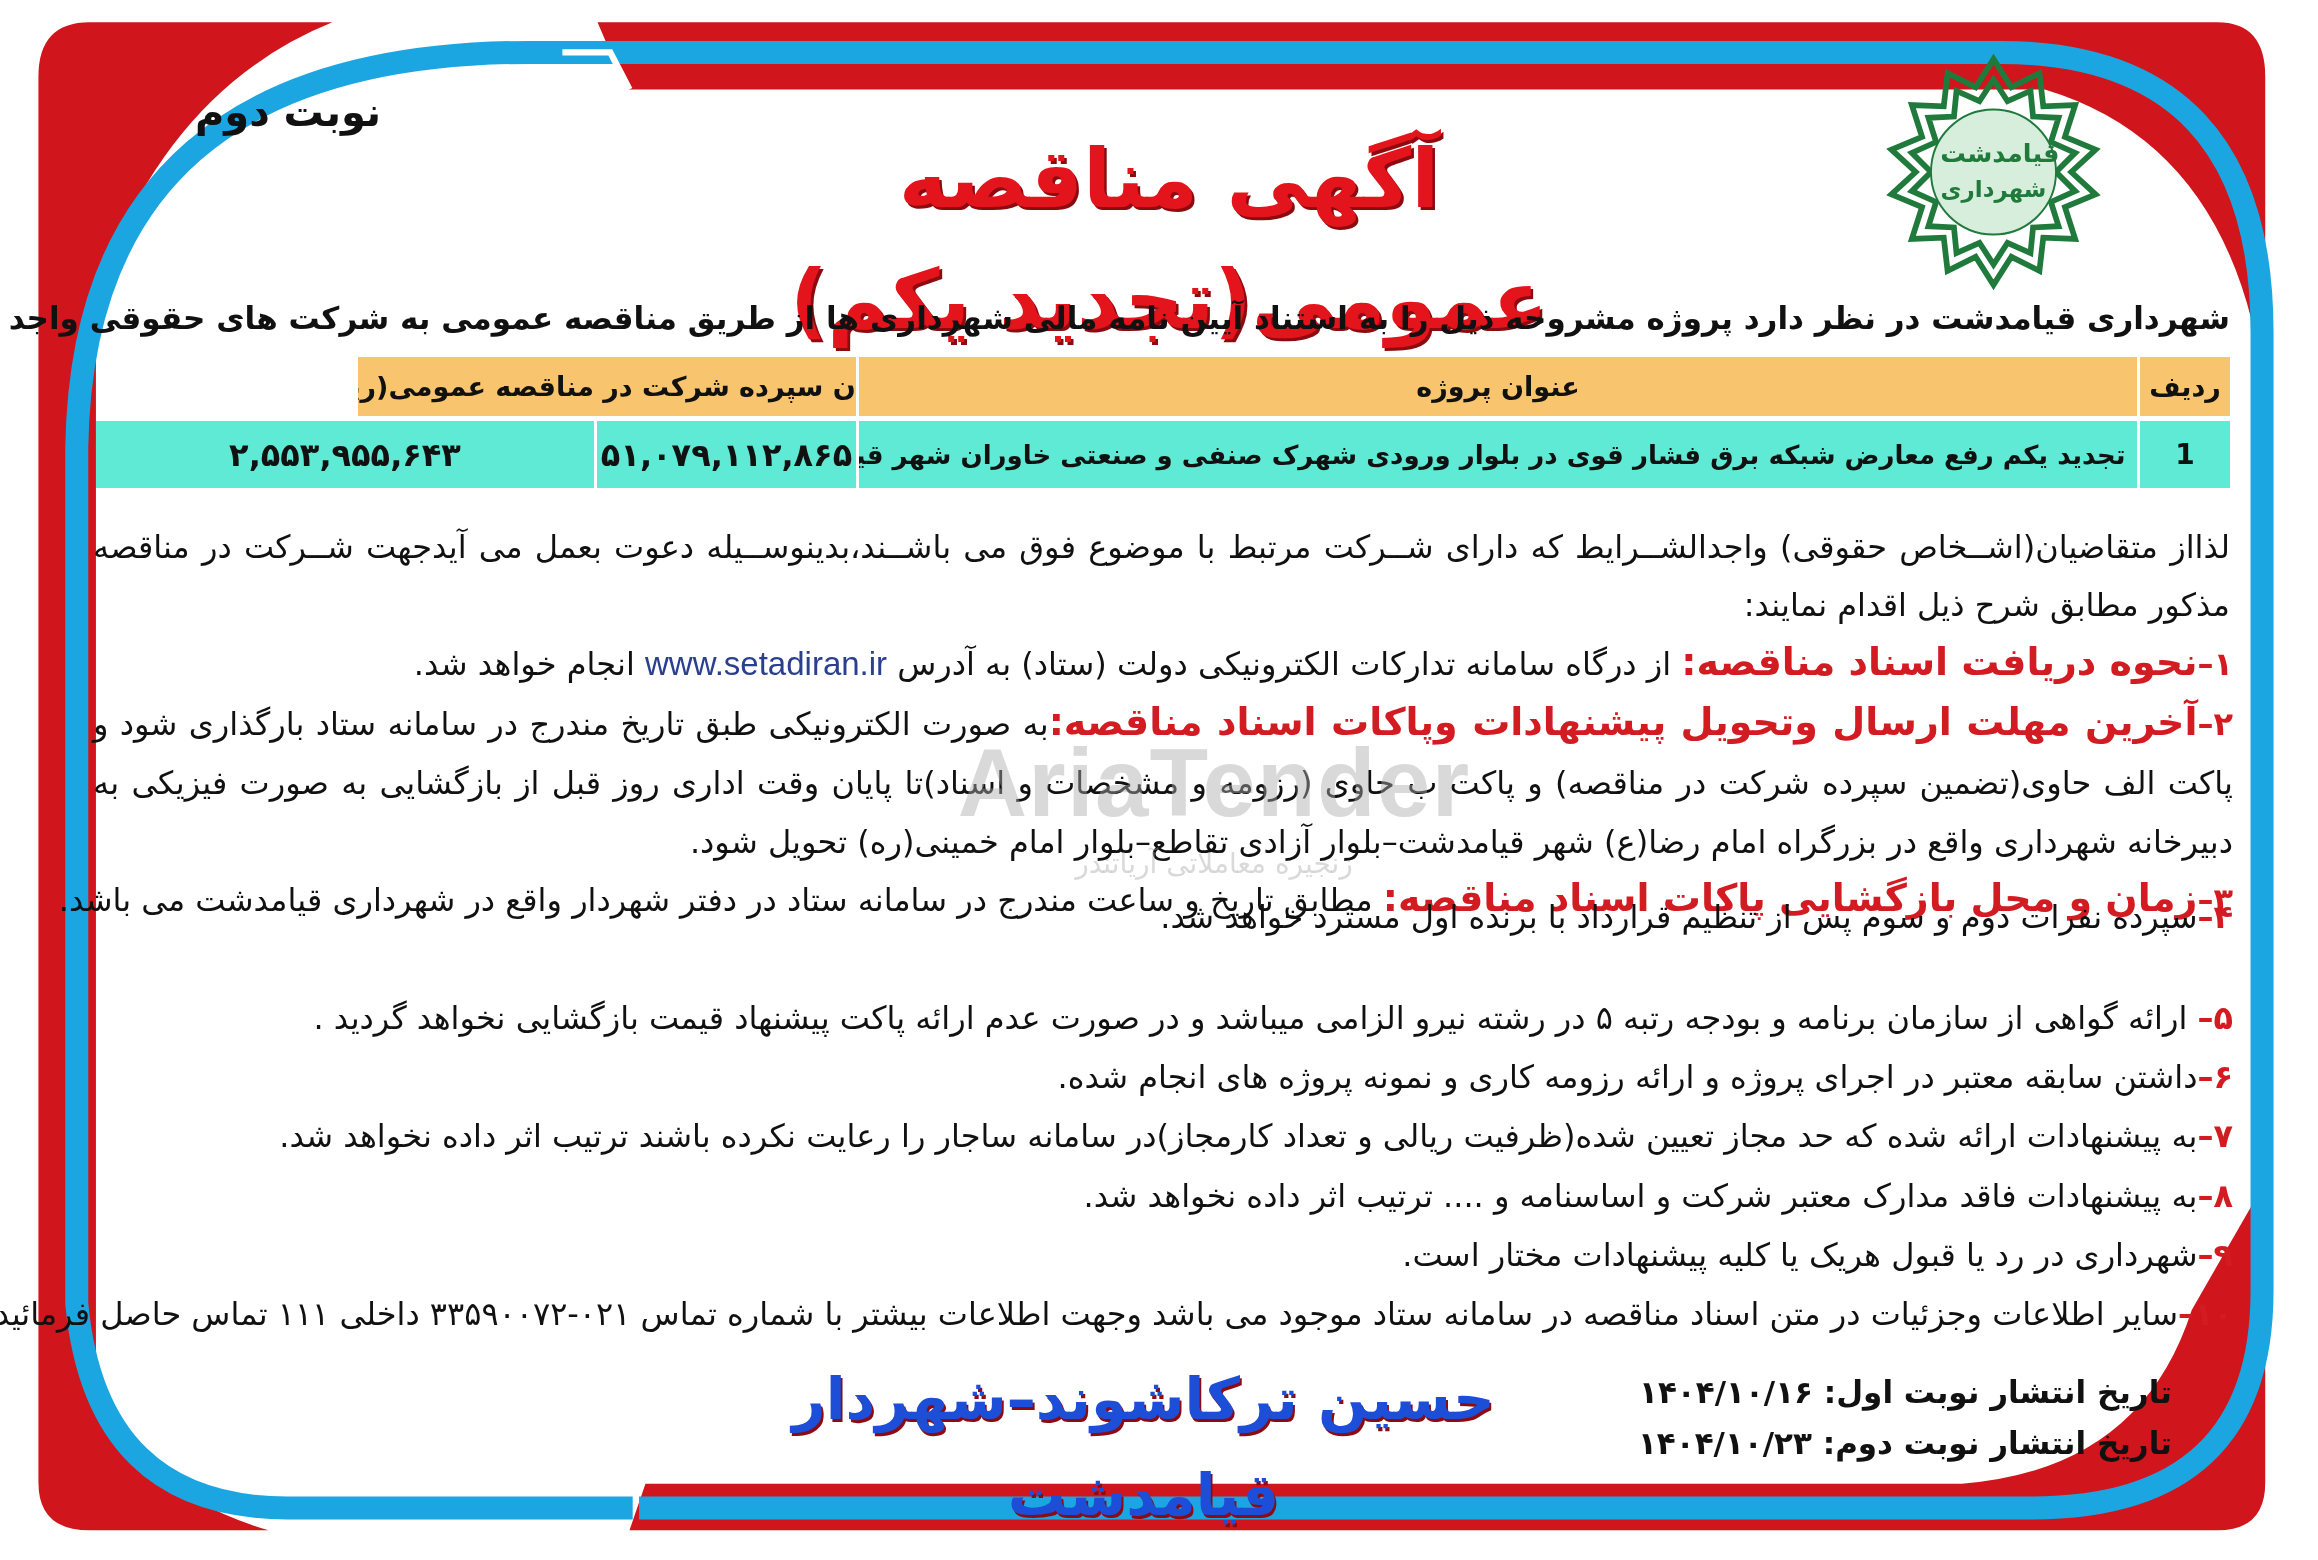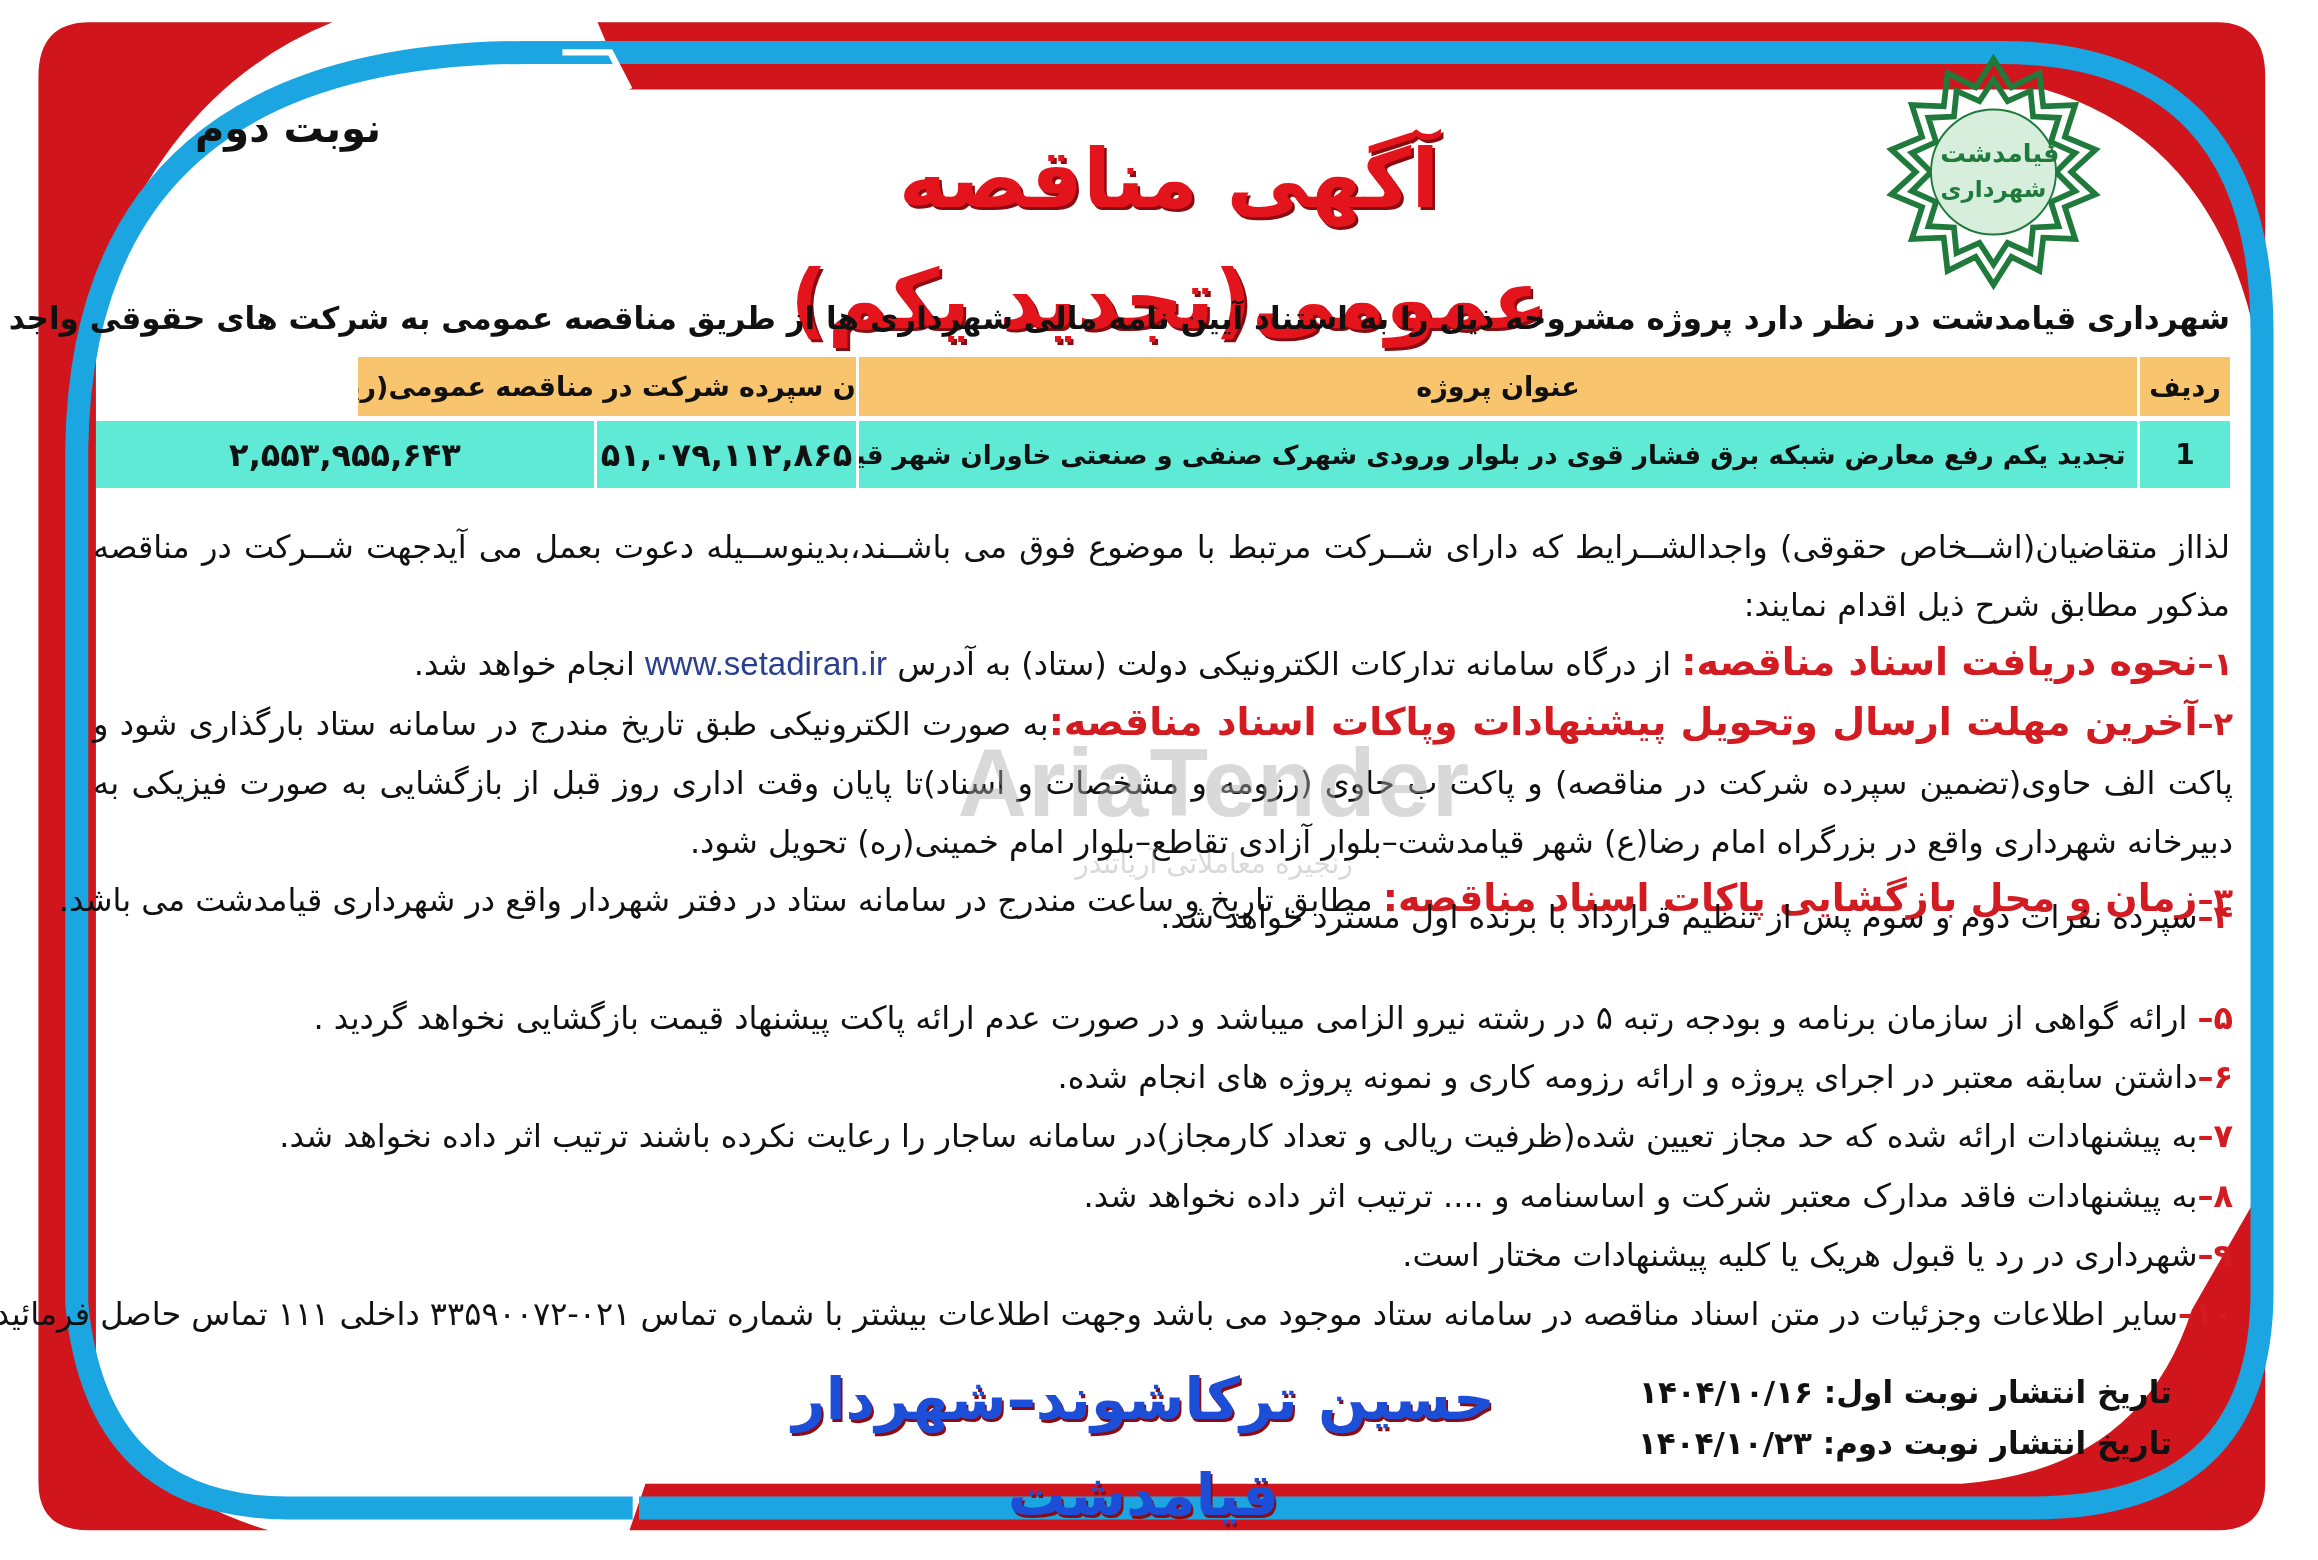--- a/index.html
+++ b/index.html
@@ -6,21 +6,21 @@
   body { width:2319px; height:1561px; position:relative; overflow:hidden;
          font-family:"DejaVu Sans", sans-serif; color:#111; }
   
   #frame-svg { position:absolute; left:0; top:0; width:2319px; height:1561px; }
   
   .title { position:absolute; left:626px; width:1086px; top:118px; height:121px;
            text-align:center; color:#e3141b; font-weight:bold; font-size:82px;
            line-height:121px; direction:rtl; letter-spacing:-1.3px;
            text-shadow:2.6px 3.2px 0 #8c0b10; }
   .round { position:absolute; left:192px; top:89px; width:192px; text-align:center;
-           font-weight:bold; font-size:40px; direction:rtl; color:#111;margin-top:16px; }
+           font-weight:bold; font-size:40px; direction:rtl; color:#111; }
   .logo { position:absolute; left:1872px; top:54px; width:243px; height:236px; }
   .intro { position:absolute; left:96px; right:89px; top:293px; height:51px;
            direction:rtl; font-weight:bold; font-size:31px; line-height:51px;
            white-space:nowrap; text-align:justify; letter-spacing:-0.3px; }
   
   .tbl { position:absolute; left:96px; top:357px; width:2134px; height:131px; direction:rtl; }
   .tbl .row { position:absolute; left:0; width:2134px; display:flex; flex-direction:row; }
   .tbl .hdr { top:0; height:59px; }
   .tbl .dat { top:64px; height:67px; }
   .cell { box-sizing:border-box; display:flex; align-items:center; justify-content:center;

